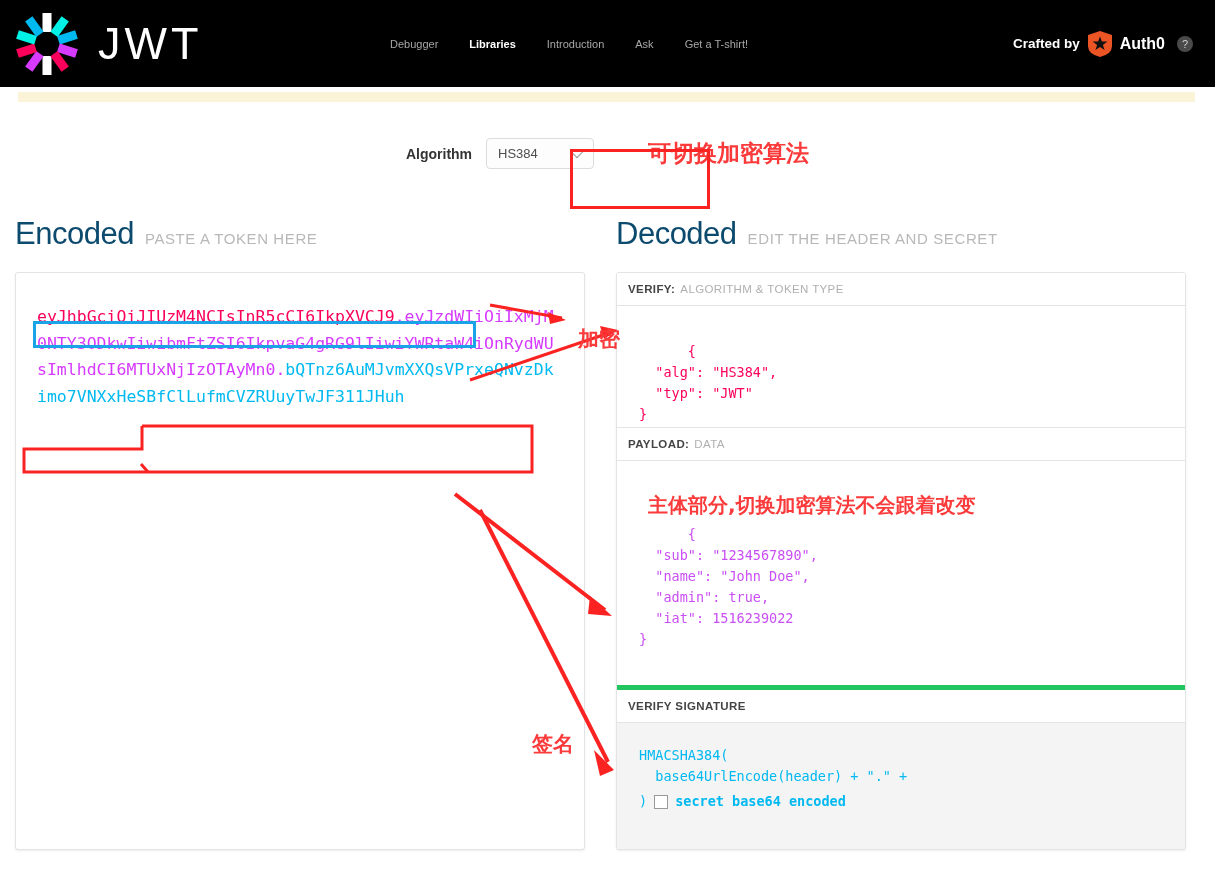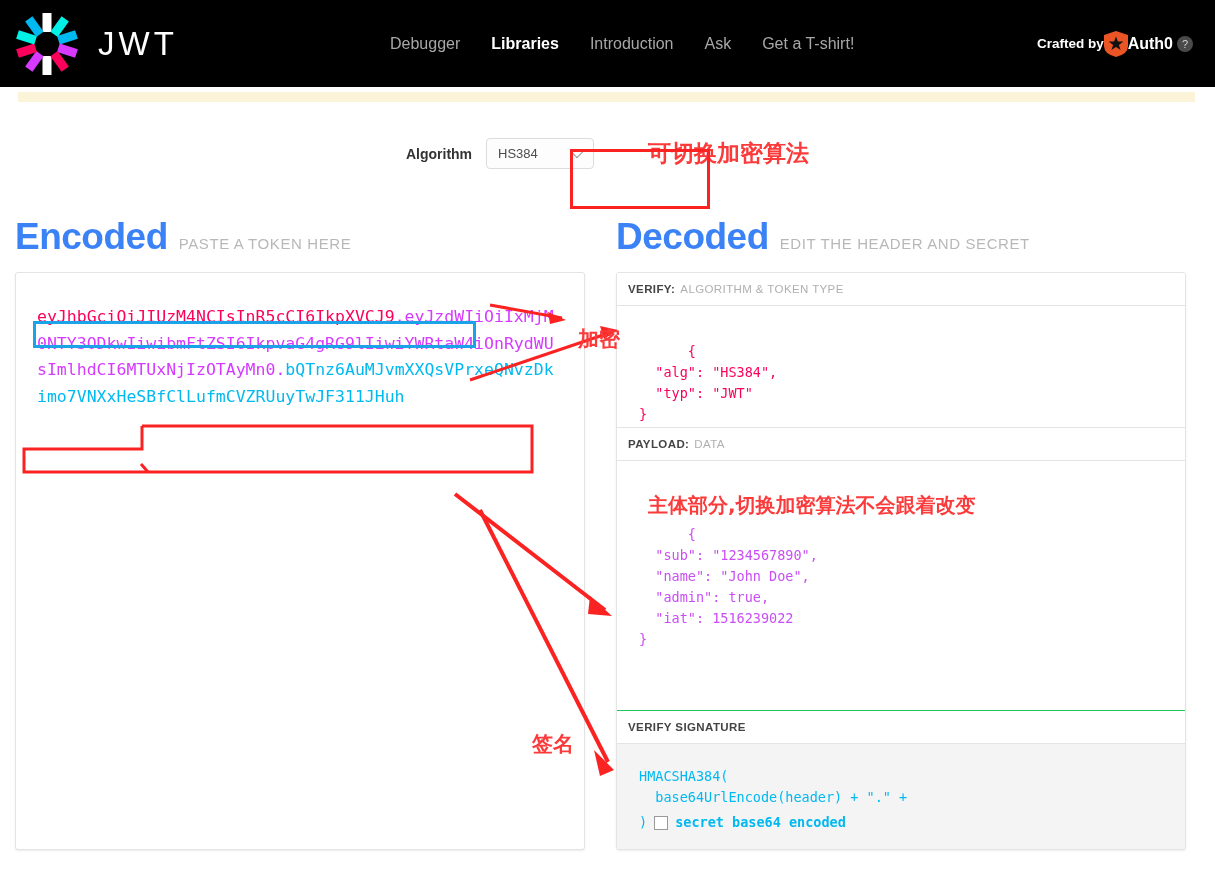--- a/index.html
+++ b/index.html
@@ -14,37 +14,37 @@
   
   .navbar {
     position: absolute; left: 0; top: 0;
     width: 1215px; height: 87px;
     background: #000000;
     display: flex; align-items: center;
   }
   .brand { display: flex; align-items: center; margin-left: 14px; }
   .jwt-logo { width: 66px; height: 66px; position: relative; }
   .brand-word {
-    color: #ffffff; font-size: 33px; letter-spacing: 4px;
+    color: #ffffff; font-size: 45px; letter-spacing: 4px;
     margin-left: 18px; font-weight: 300;
     font-family: "Liberation Sans", sans-serif;
     text-align: right;
   }
   .nav-links {
     position: absolute; left: 390px; top: 0; height: 87px;
     display: flex; align-items: center; gap: 31px;
   }
   .nav-link {
-    color: #a7a7a7; font-size: 16px; text-decoration: none;
+    color: #a7a7a7; font-size: 11px; text-decoration: none;
     white-space: nowrap;
   }
   .nav-link.active { color: #ffffff; font-weight: bold; }
   .nav-right {
     position: absolute; right: 22px; top: 0; height: 87px;
-    display: flex; align-items: center; 
+    display: flex; align-items: center; gap: 8px;
   }
   .crafted-by { color: #ffffff; font-size: 13.5px; font-weight: bold; }
   .auth0-mark {
     width: 24px; height: 26px; position: relative; display: inline-block;
   }
   .auth0-name { color: #ffffff; font-size: 16px; font-weight: bold; }
   .help-badge {
     width: 16px; height: 16px; border-radius: 50%;
     background: #4a4a4a; color: #cfcfcf; font-size: 11px;
     display: flex; align-items: center; justify-content: center;
@@ -84,21 +84,21 @@
   }
   .annot-chinese {
     color: #fb3b3b; font-size: 23px; font-weight: bold;
     white-space: nowrap;
     font-family: "DejaVu Sans", sans-serif;
   }
 
   
   .heading-row { position: absolute; display: flex; align-items: baseline; }
   .heading-main {
-    font-size: 37px; color: #3b82f6; font-weight: 700;
+    font-size: 31px; color: #0c4a6e; font-weight: 400;
     letter-spacing: -0.5px;
   }
   .heading-sub {
     font-size: 15px; color: #b8b8b8; letter-spacing: 0.6px;
     margin-left: 11px;
   }
 
   
   .encoded-panel {
     position: absolute; left: 15px; top: 272px;
@@ -284,21 +284,21 @@
     </div>
     <div class="dec-body" style="height:170px; padding-top:42px;">
       <span class="code-payload">{
   "sub": "1234567890",
   "name": "John Doe",
   "admin": true,
   "iat": 1516239022
 }</span>
     </div>
 
-    <div class="dec-head" style="border-top:1px solid #22c55e;margin-top:25px;">
+    <div class="dec-head" style="border-top:5px solid #22c55e;">
       <b>VERIFY SIGNATURE</b>
     </div>
     <div class="dec-body shaded" style="height:175px; padding-top:22px; white-space:normal;">
       <div class="code-sig">HMACSHA384(</div>
       <div class="code-sig" style="white-space:pre;">  base64UrlEncode(header) + "." +</div>
       <div class="sig-checkline">
         <span class="paren">)</span>
         <span class="cb"></span>
         <span>secret base64 encoded</span>
       </div>

